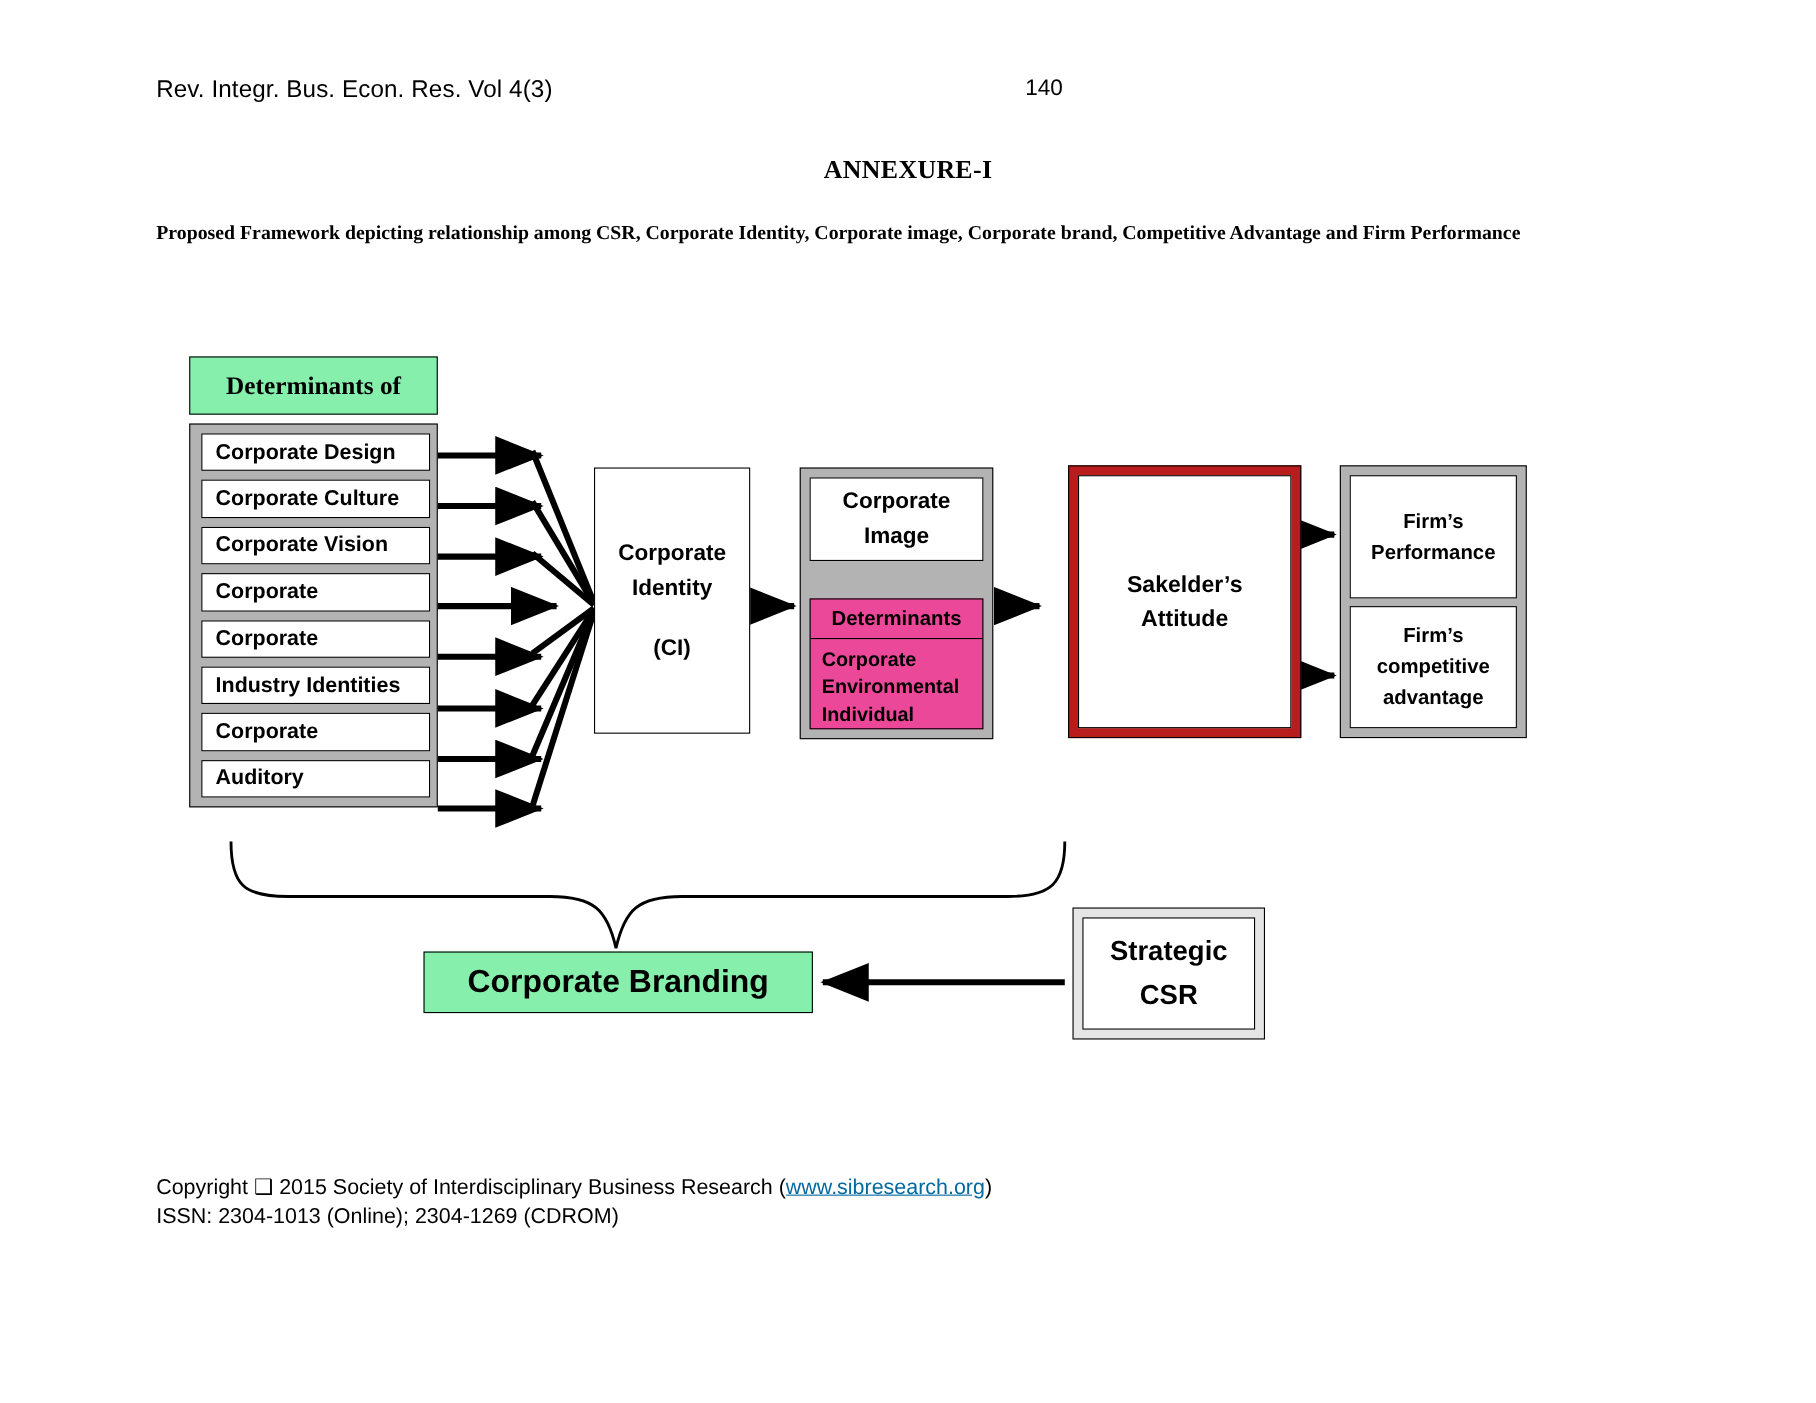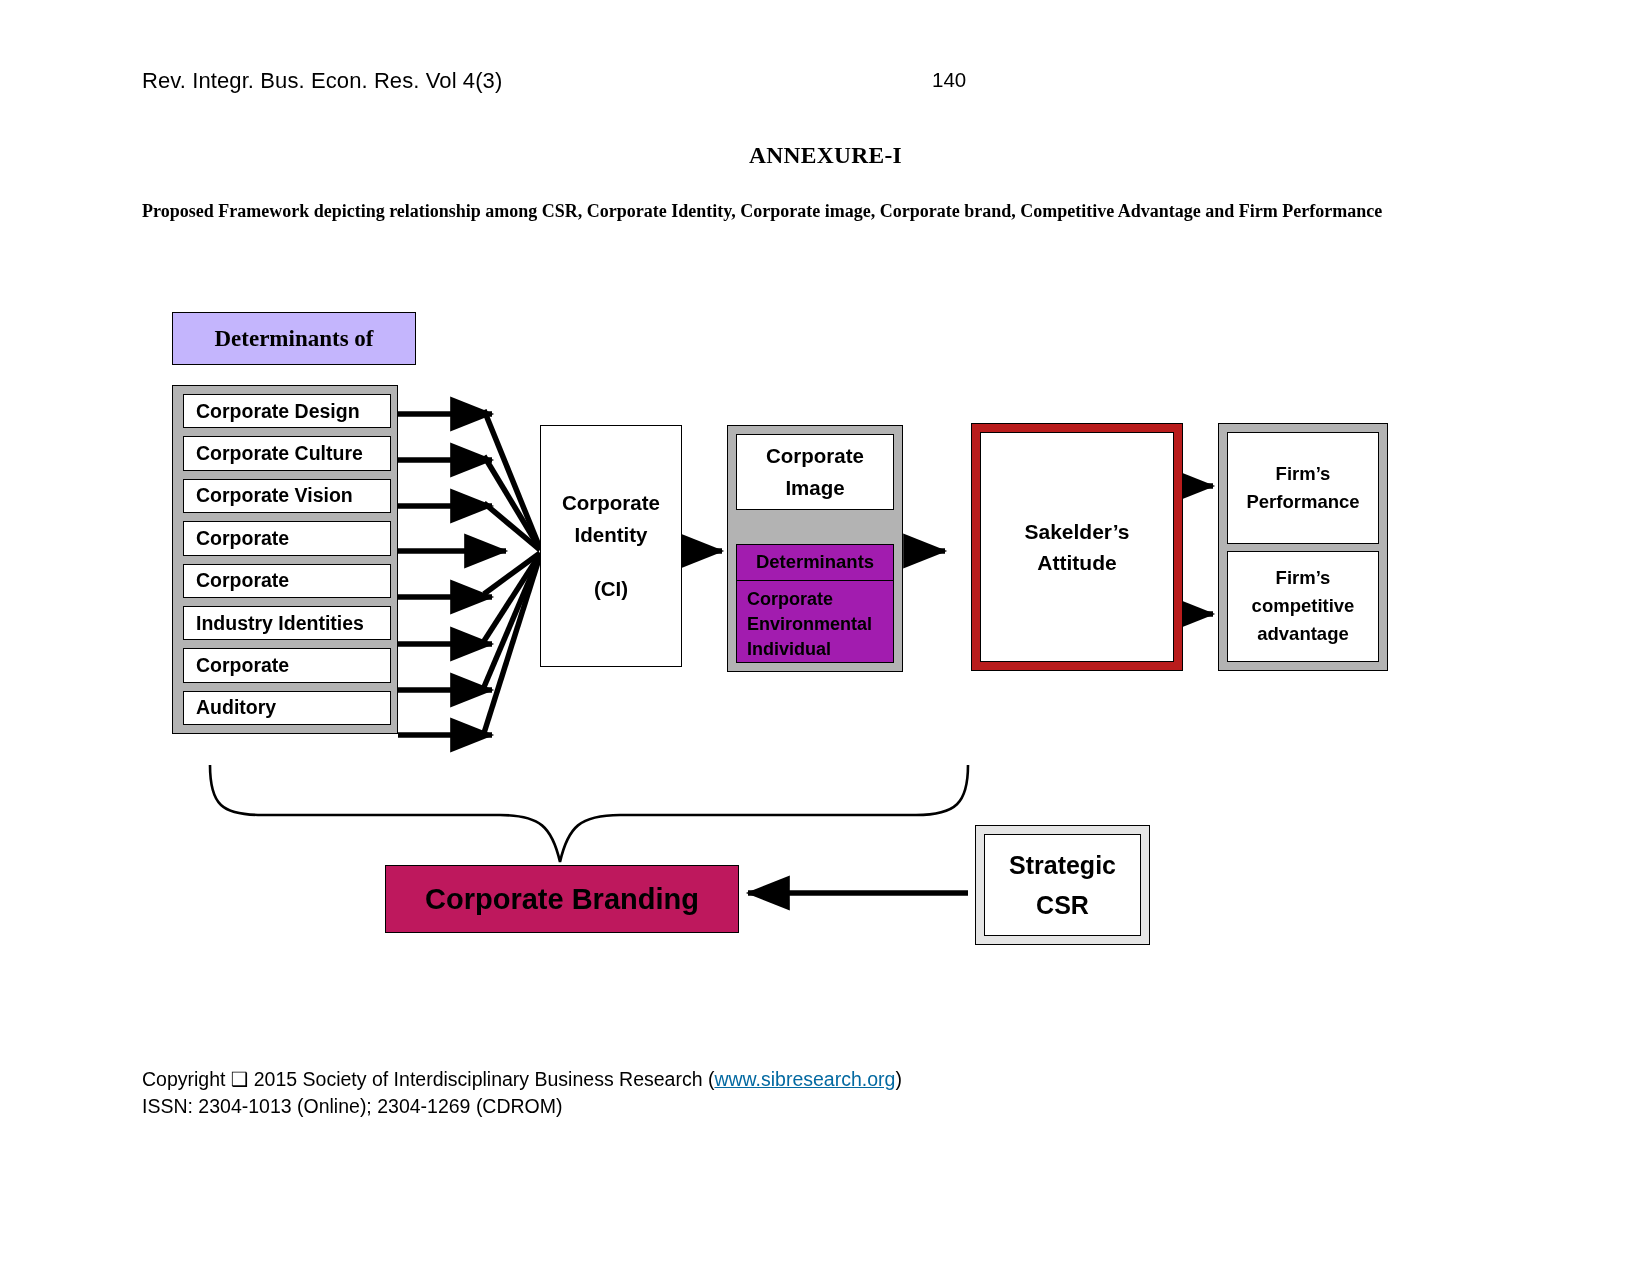--- a/index.html
+++ b/index.html
@@ -76,23 +76,23 @@
     top: 0;
     width: 1651px;
     height: 1275px;
     pointer-events: none;
   }
 
   .node { position: absolute; box-sizing: border-box; }
 
   
   #determinants-header {
-    left: 172px; top: 312px; width: 244px; height: 53px;
-    border: 1.5px solid #000;
-    background: #c4b5fd;
+    left: 172px; top: 324px; width: 226px; height: 53px;
+    border: 1.5px solid #000;
+    background: #86efac;
     display: flex; align-items: center; justify-content: center;
     font-family: "Liberation Serif", serif;
     font-weight: bold;
     font-size: 23px;
   }
   #determinants-list {
     left: 172px; top: 385px; width: 226px; height: 349px;
     border: 1.5px solid #000;
     background: #b3b3b3;
     padding: 8px 6px 8px 10px;
@@ -135,21 +135,21 @@
     height: 86px;
     background: #ffffff;
     border: 1.5px solid #000;
     display: flex; flex-direction: column;
     align-items: center; justify-content: center;
     font-size: 20.5px; font-weight: bold; line-height: 32px;
   }
   #corporate-image-body {
     box-sizing: border-box;
     flex: 1;
-    background: #a21caf;
+    background: #ec4899;
     border: 1.5px solid #000;
     display: flex; flex-direction: column; margin-top: 27px;
   }
   #ci-determinants-label {
     border-bottom: 1.5px solid #000;
     text-align: center;
     font-size: 18.5px; font-weight: bold;
     padding: 6px 0 7px 0;
   }
   #ci-determinants-list {
@@ -190,23 +190,23 @@
     background: #ffffff;
     border: 1.5px solid #000;
     display: flex; flex-direction: column;
     align-items: center; justify-content: center;
     font-size: 18.5px; font-weight: bold; line-height: 28px;
     text-align: center;
   }
 
   
   #corporate-branding {
-    left: 385px; top: 865px; width: 354px; height: 68px;
-    border: 1.5px solid #000;
-    background: #be185d;
+    left: 385px; top: 865px; width: 354px; height: 56px;
+    border: 1.5px solid #000;
+    background: #86efac;
     display: flex; align-items: center; justify-content: center;
     font-size: 29px; font-weight: bold;
   }
 
   
   #strategic-csr {
     left: 975px; top: 825px; width: 175px; height: 120px;
     border: 1.5px solid #000;
     background: #e5e5e5;
     padding: 8px;

